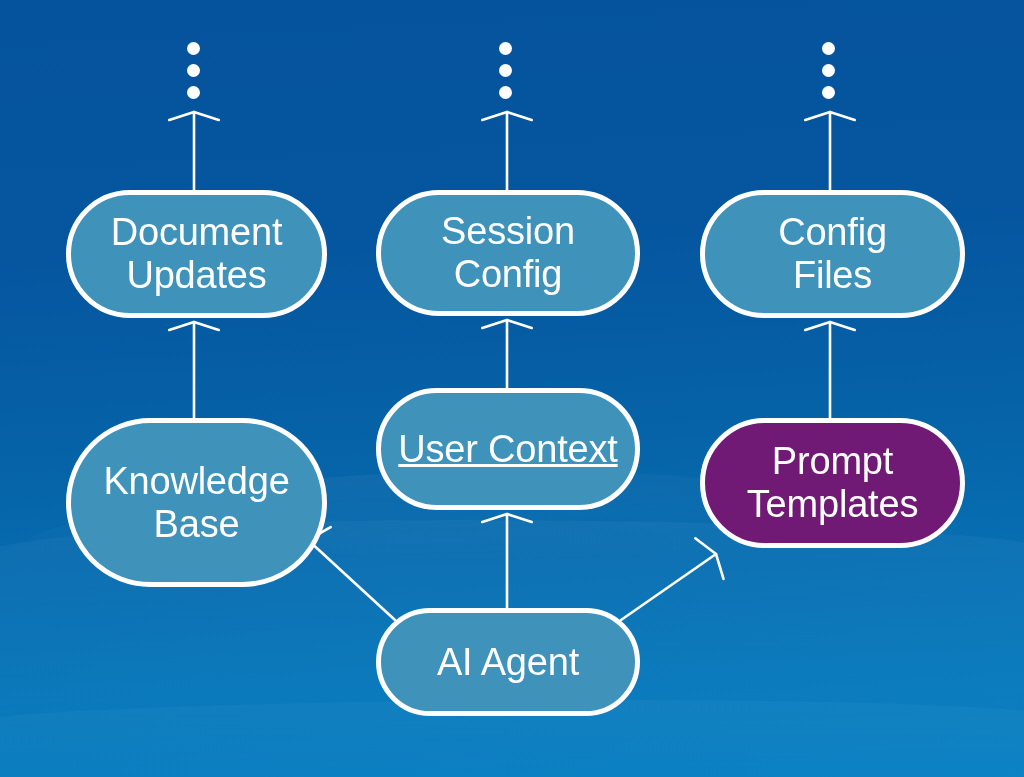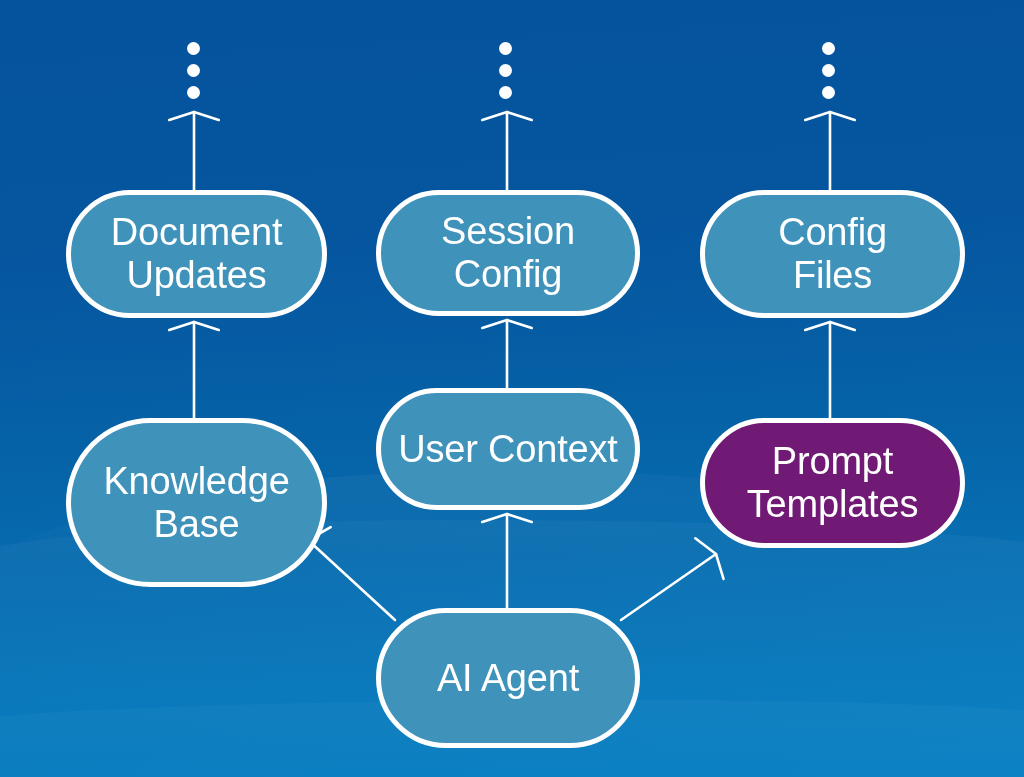--- a/index.html
+++ b/index.html
@@ -139,24 +139,24 @@
 
   <div id="node-layer">
       <div class="node" style="left: 66px; top: 190px; width: 261px; height: 128px; font-size: 38px; background: rgb(63, 146, 186); border-color: rgb(255, 255, 255); color: rgb(255, 255, 255);"><span>Document
 Updates</span></div>
       <div class="node" style="left: 376px; top: 190px; width: 264px; height: 126px; font-size: 38px; background: rgb(63, 146, 186); border-color: rgb(255, 255, 255); color: rgb(255, 255, 255);"><span>Session
 Config</span></div>
       <div class="node" style="left: 700px; top: 190px; width: 265px; height: 128px; font-size: 38px; background: rgb(63, 146, 186); border-color: rgb(255, 255, 255); color: rgb(255, 255, 255);"><span>Config
 Files</span></div>
       <div class="node" style="left: 66px; top: 418px; width: 261px; height: 169px; font-size: 38px; background: rgb(63, 146, 186); border-color: rgb(255, 255, 255); color: rgb(255, 255, 255);"><span>Knowledge
 Base</span></div>
-      <div class="node" style="left: 376px; top: 388px; width: 264px; height: 122px; font-size: 38px; background: rgb(63, 146, 186); border-color: rgb(255, 255, 255); color: rgb(255, 255, 255);"><span>User Context</span></div>
+      <div class="node" style="left: 376px; top: 388px; width: 264px; height: 122px; font-size: 38px; background: rgb(63, 146, 186); border-color: rgb(255, 255, 255); color: rgb(255, 255, 255); text-decoration: underline;"><span>User Context</span></div>
       <div class="node" style="left: 700px; top: 418px; width: 265px; height: 130px; font-size: 38px; background: #701a75; border-color: rgb(255, 255, 255); color: rgb(255, 255, 255);"><span>Prompt
 Templates</span></div>
-      <div class="node" style="left: 376px; top: 608px; width: 264px; height: 140px; font-size: 38px; background: rgb(63, 146, 186); border-color: rgb(255, 255, 255); color: rgb(255, 255, 255);"><span>AI Agent</span></div>
+      <div class="node" style="left: 376px; top: 608px; width: 264px; height: 108px; font-size: 38px; background: rgb(63, 146, 186); border-color: rgb(255, 255, 255); color: rgb(255, 255, 255);"><span>AI Agent</span></div>
     </div>
   <div id="dot-layer">
       <div class="dots" style="left: 187px; top: 42px;">
         <i></i>
         <i></i>
         <i></i>
       </div>
       <div class="dots" style="left: 499px; top: 42px;">
         <i></i>
         <i></i>

